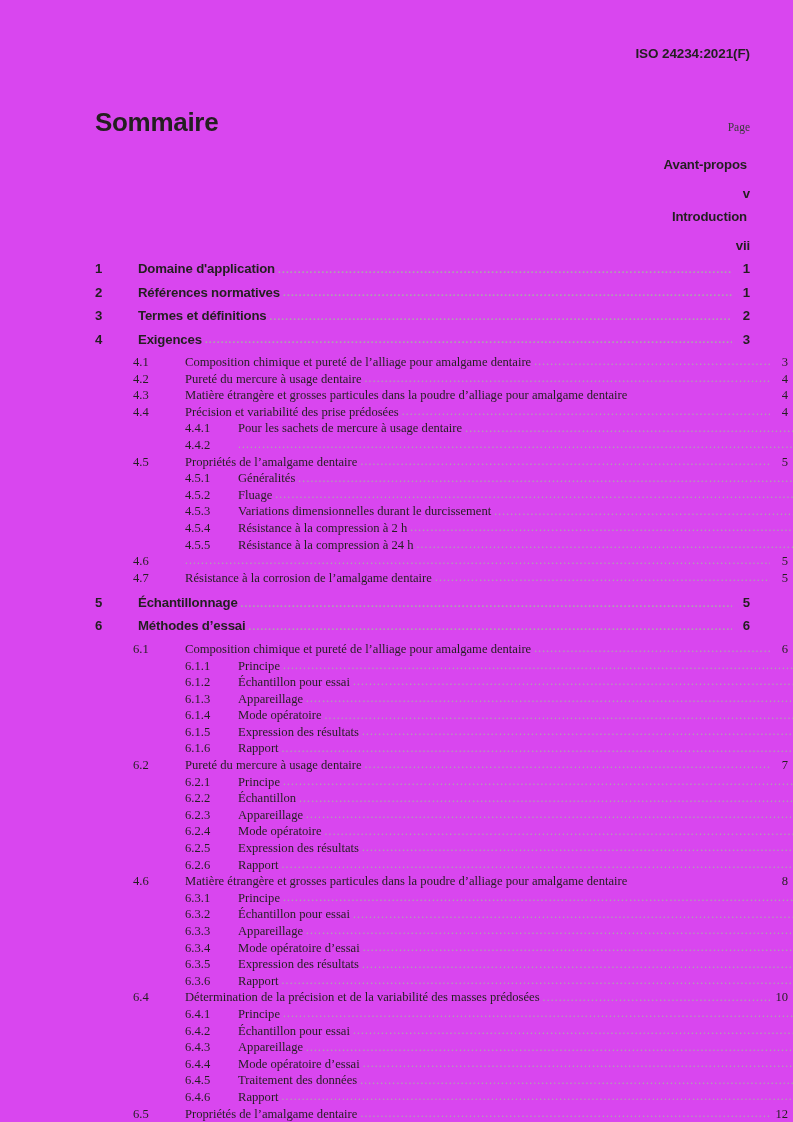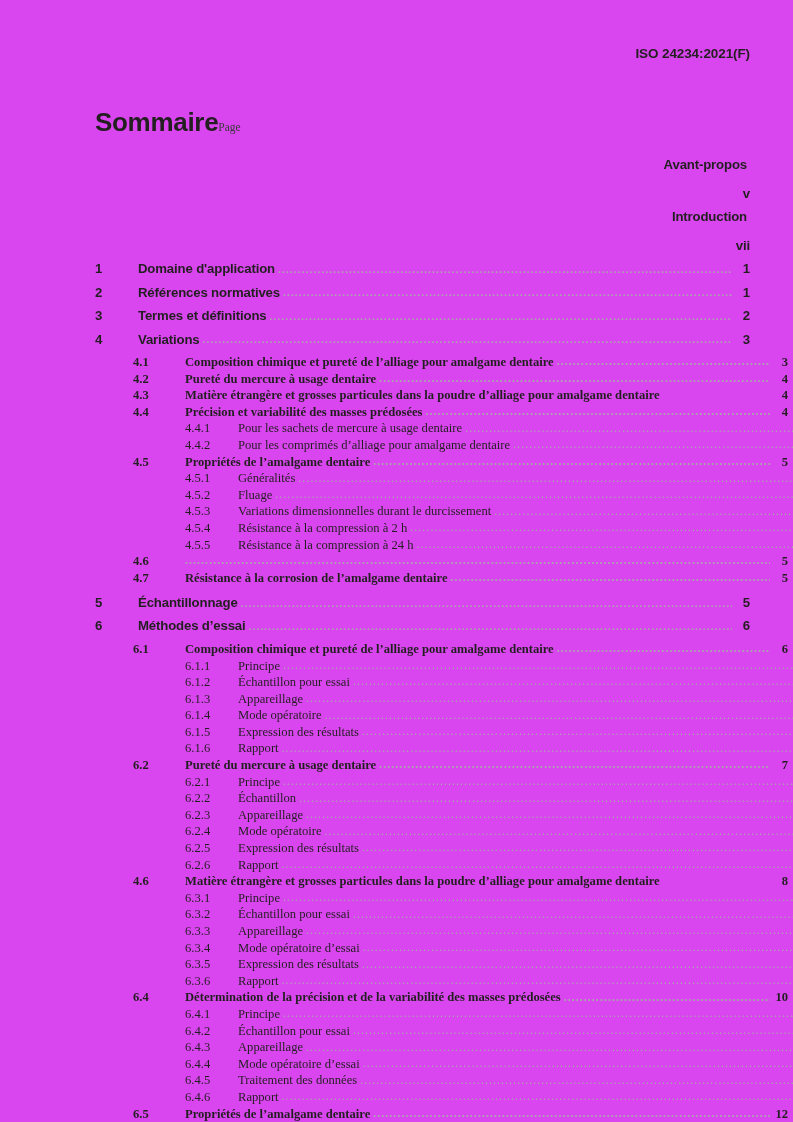--- a/index.html
+++ b/index.html
@@ -30,20 +30,21 @@
   }
 
   
   .title-row {
     position: absolute;
     top: 107px;
     left: 95px;
     right: 43px;
     display: flex;
     align-items: baseline;
+    justify-content: space-between;
   }
   .toc-title {
     font-family: "Liberation Sans", sans-serif;
     font-weight: bold;
     font-size: 26px;
     letter-spacing: -0.3px;
     color: #231f20;
   }
   .page-label {
     font-family: "Liberation Serif", serif;
@@ -121,21 +122,21 @@
     margin-bottom: 8.2px;
     letter-spacing: -0.15px;
   }
   .lvl-1 .num { width: 43px; }
   .lvl-1 .pg { min-width: 16px; }
   .lvl-1 .leader::after { font-size: 11px; letter-spacing: 1.2px; }
 
   
   .lvl-2 {
     font-family: "Liberation Serif", serif;
-    font-weight: bold;
+    font-weight: normal;
     font-size: 12.6px;
     margin-bottom: 2.0px;
     padding-left: 38px;
   }
   .lvl-2 .num { width: 52px; }
   .lvl-2 .pg { min-width: 16px; }
 
   
   .lvl-3 {
     font-family: "Liberation Serif", serif;
@@ -205,21 +206,21 @@
         <span class="pg">1</span>
       </div>
       <div class="toc-entry lvl-1">
         <span class="num">3</span>
         <span class="label">Termes et définitions</span>
         <span class="leader"></span>
         <span class="pg">2</span>
       </div>
       <div class="toc-entry lvl-1">
         <span class="num">4</span>
-        <span class="label">Variations</span>
+        <span class="label">Exigences</span>
         <span class="leader"></span>
         <span class="pg">3</span>
       </div>
       <div class="toc-entry lvl-2">
         <span class="num">4.1</span>
         <span class="label">Composition chimique et pureté de l’alliage pour amalgame dentaire</span>
         <span class="leader"></span>
         <span class="pg">3</span>
       </div>
       <div class="toc-entry lvl-2">
@@ -229,32 +230,31 @@
         <span class="pg">4</span>
       </div>
       <div class="toc-entry lvl-2">
         <span class="num">4.3</span>
         <span class="label">Matière étrangère et grosses particules dans la poudre d’alliage pour amalgame dentaire</span>
         <span class="leader noleader"></span>
         <span class="pg">4</span>
       </div>
       <div class="toc-entry lvl-2">
         <span class="num">4.4</span>
-        <span class="label">Précision et variabilité des masses prédosées</span>
+        <span class="label">Précision et variabilité des prise prédosées</span>
         <span class="leader"></span>
         <span class="pg">4</span>
       </div>
       <div class="toc-entry lvl-3">
         <span class="num">4.4.1</span>
         <span class="label">Pour les sachets de mercure à usage dentaire</span>
         <span class="leader"></span>
       </div>
       <div class="toc-entry lvl-3">
         <span class="num">4.4.2</span>
-        <span class="label">Pour les comprimés d’alliage pour amalgame dentaire</span>
         <span class="leader"></span>
       </div>
       <div class="toc-entry lvl-2">
         <span class="num">4.5</span>
         <span class="label">Propriétés de l’amalgame dentaire</span>
         <span class="leader"></span>
         <span class="pg">5</span>
       </div>
       <div class="toc-entry lvl-3">
         <span class="num">4.5.1</span>

